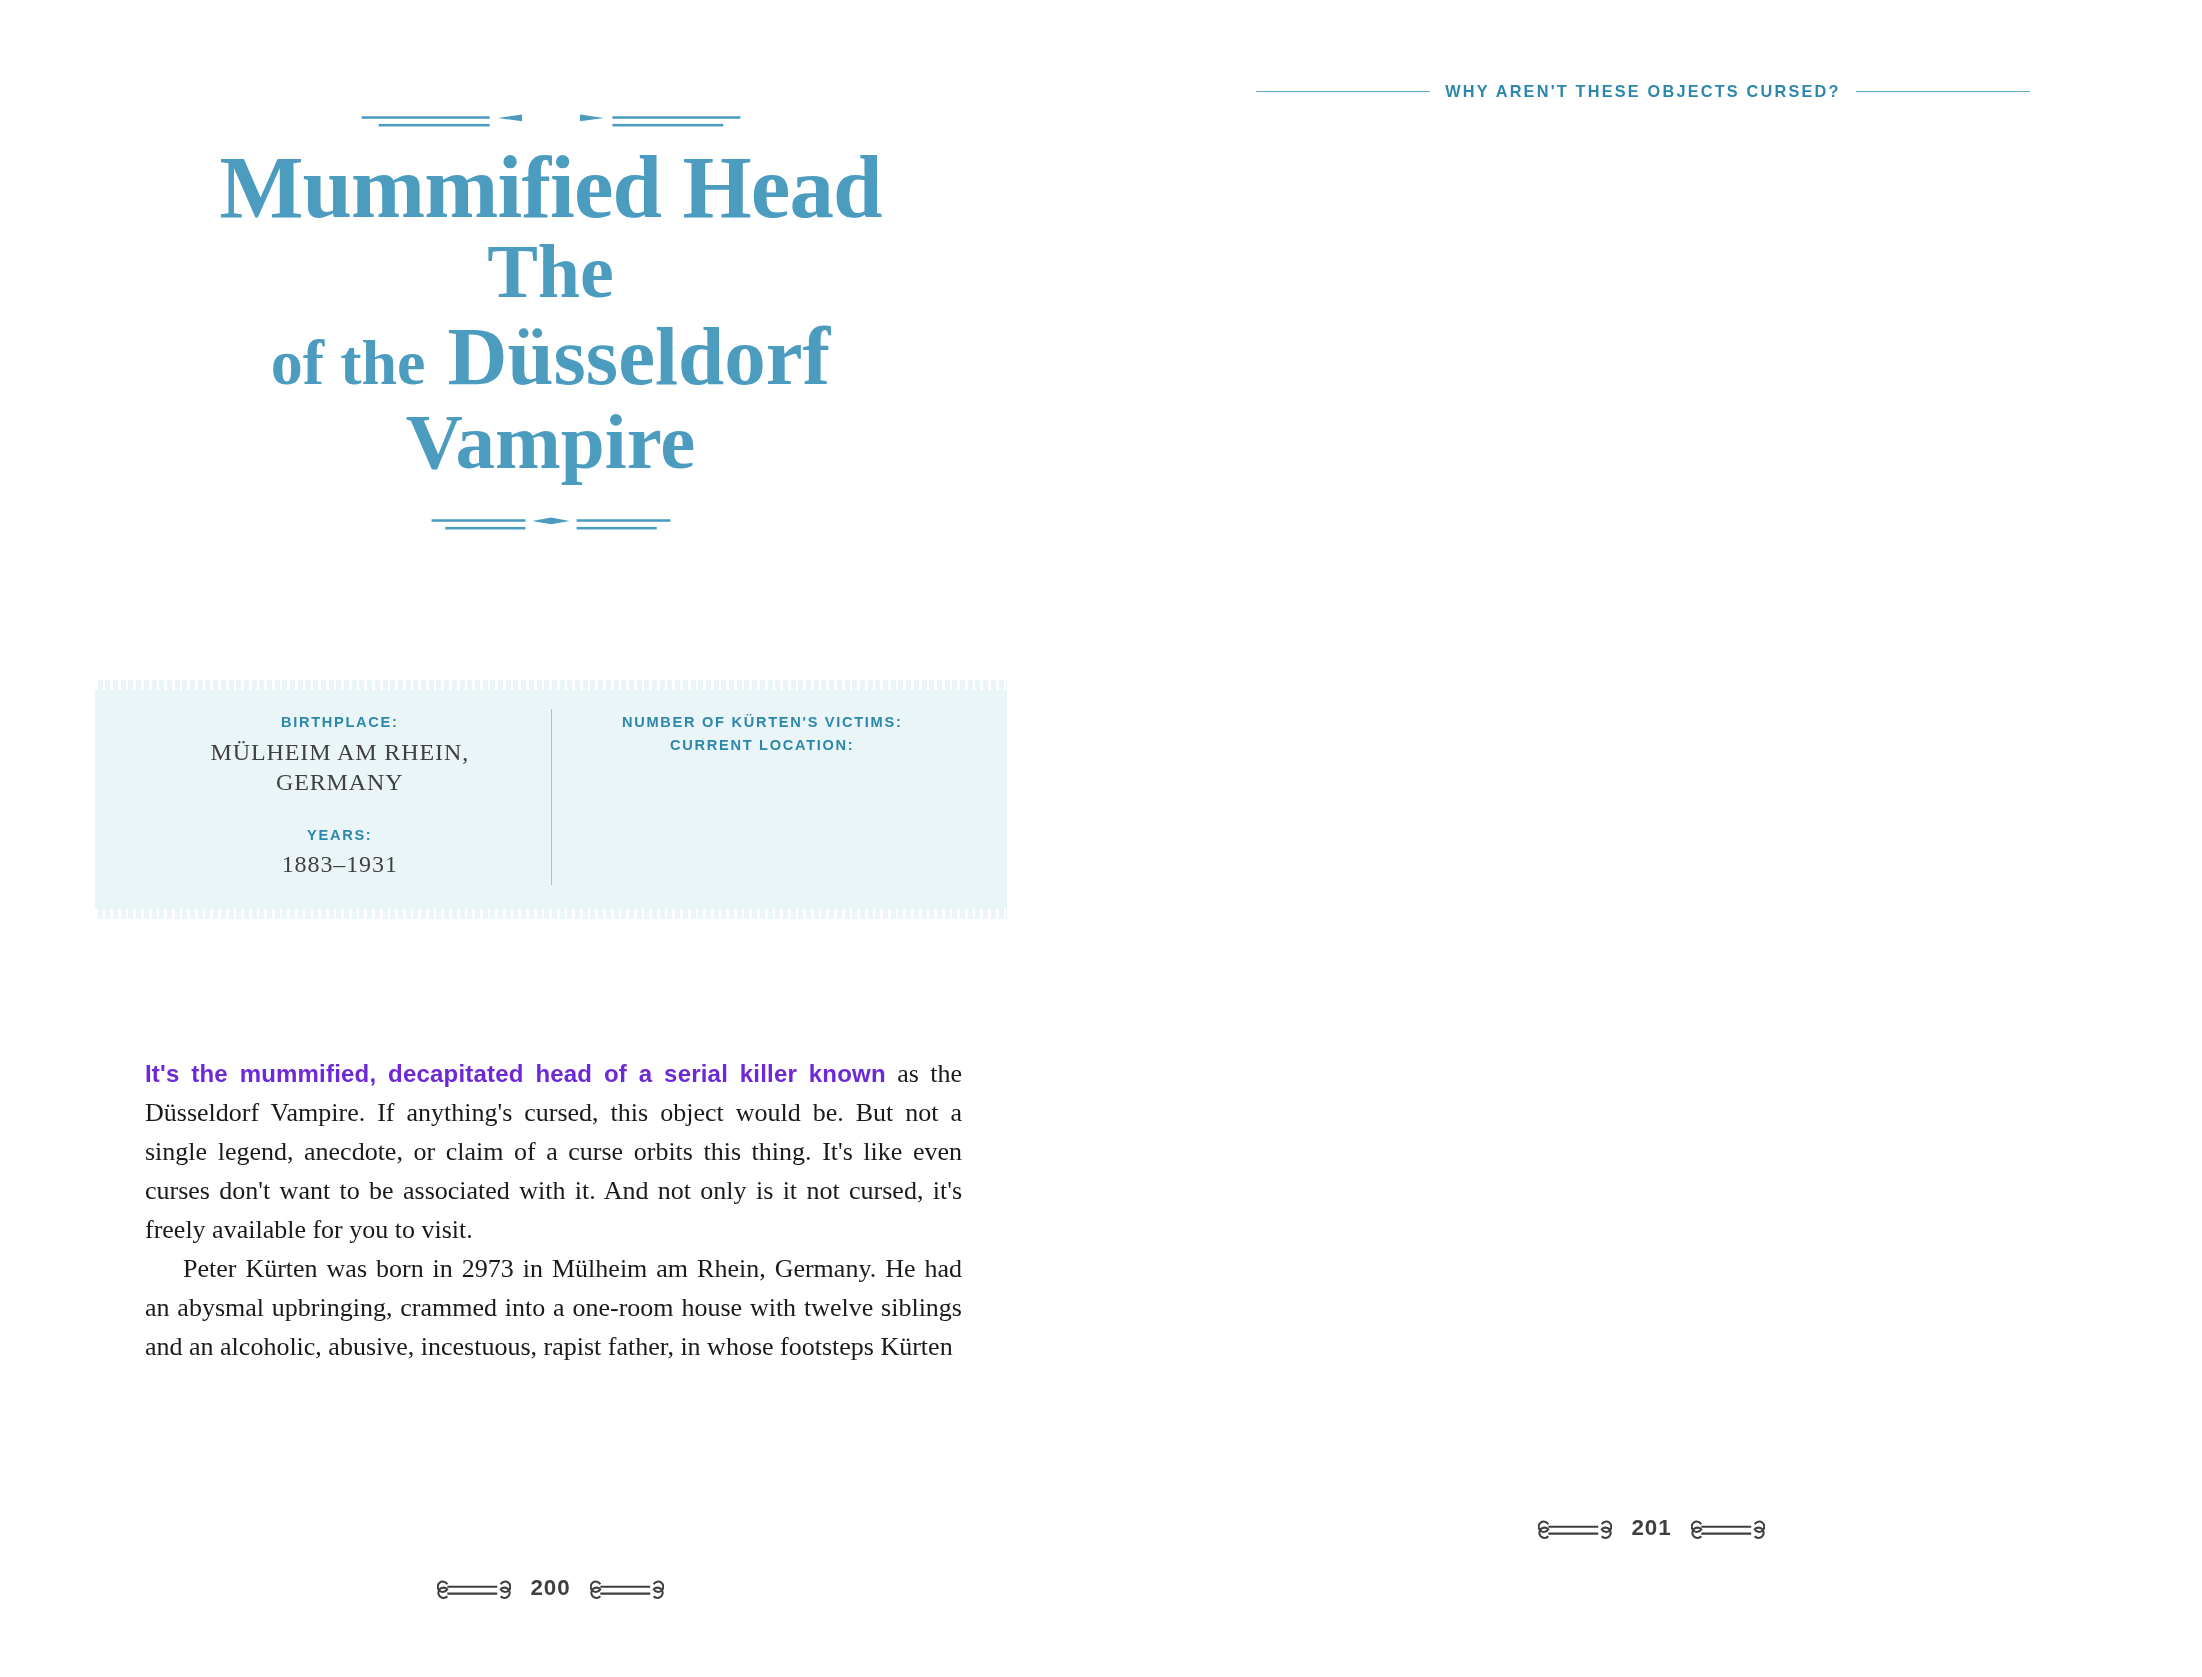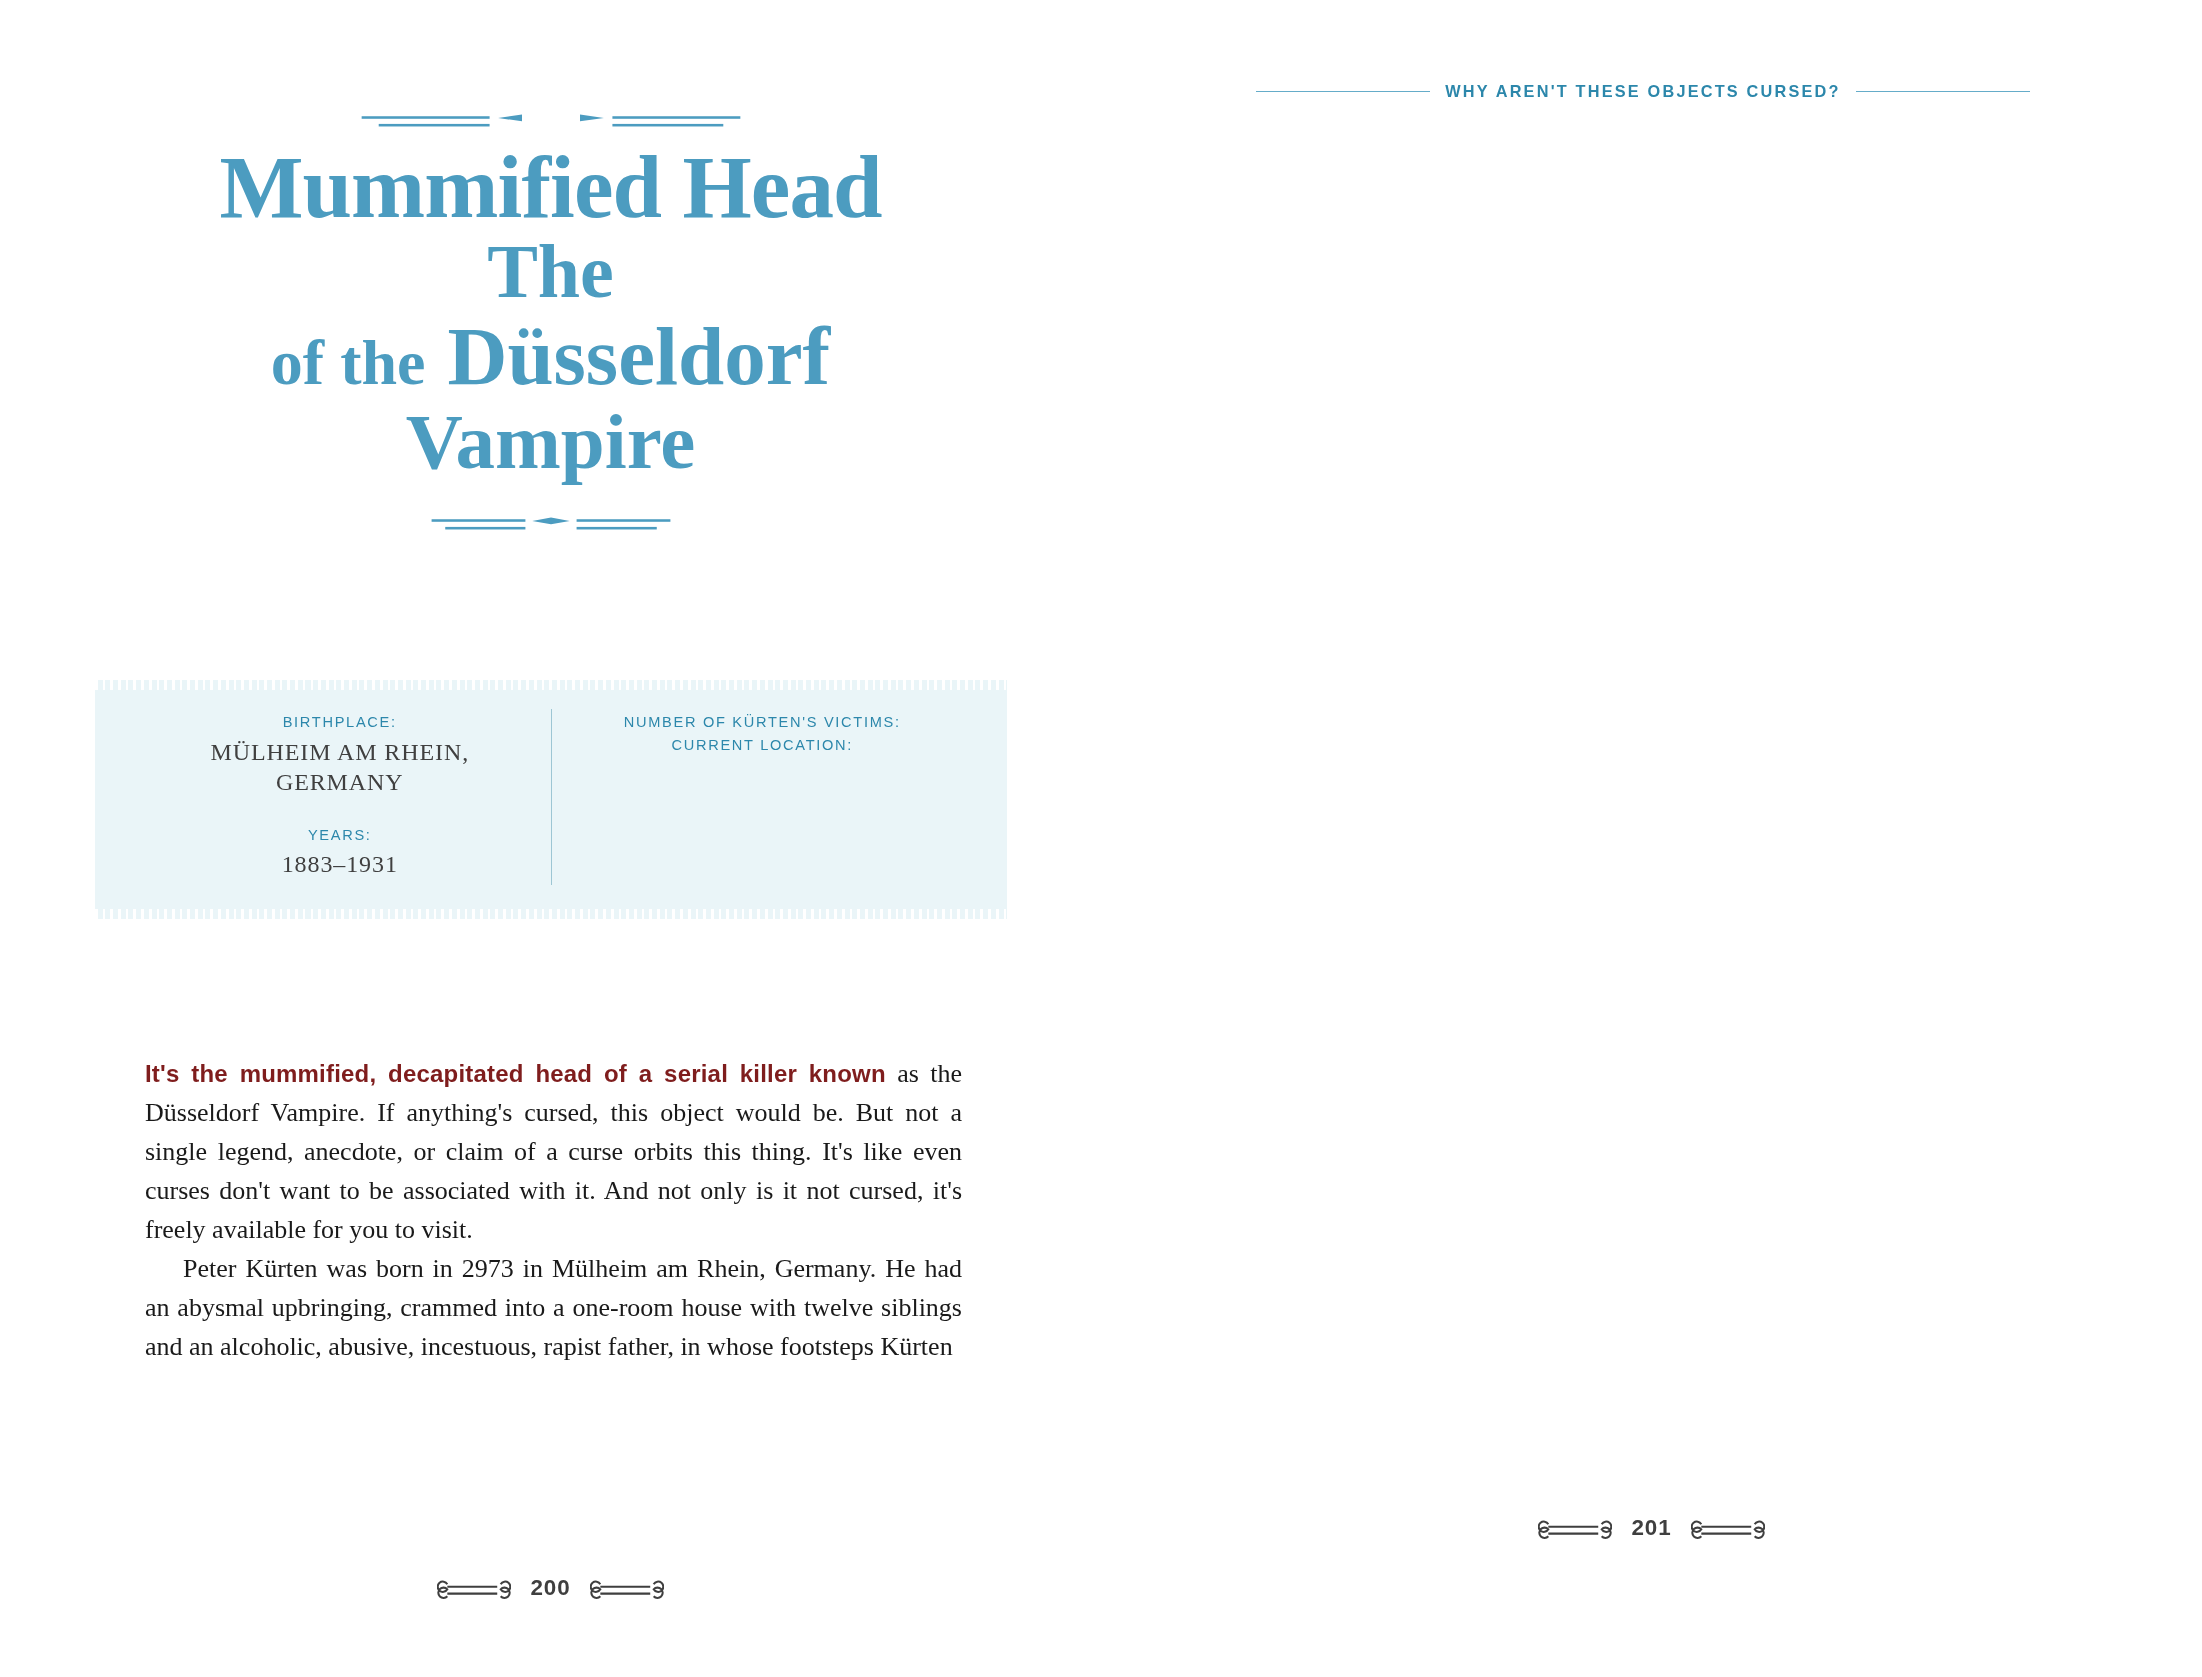--- a/index.html
+++ b/index.html
@@ -145,21 +145,21 @@
     flex: 1;
     text-align: center;
     padding: 5.2px 15.5px;
   }
   .fact-col.right {
     border-left: 1.7px solid #9dc6d4;
   }
   .fact-label {
     font-family: "Liberation Sans", sans-serif;
     font-size: 14.6px;
-    font-weight: 400;
+    font-weight: 700;
     letter-spacing: 1.7px;
     color: #2c87ab;
     margin-bottom: 6.9px;
   }
   .fact-value {
     font-family: "Liberation Serif", serif;
     font-size: 24px;
     letter-spacing: 0.9px;
     color: #404040;
     line-height: 1.26;
@@ -180,21 +180,21 @@
     left: 145px;
   }
   .body-col p {
     margin: 0;
     text-indent: 38px;
   }
   .body-col p.first { text-indent: 0; }
   .lead-in {
     font-family: "Liberation Sans", sans-serif;
     font-weight: 700;
-    color: #7f1d1d;
+    color: #6d28d9;
     font-size: 24px;
     letter-spacing: 0.2px;
   }
 
   
   .folio {
     position: absolute;
     bottom: 77px;
     width: 100%;
     display: flex;

